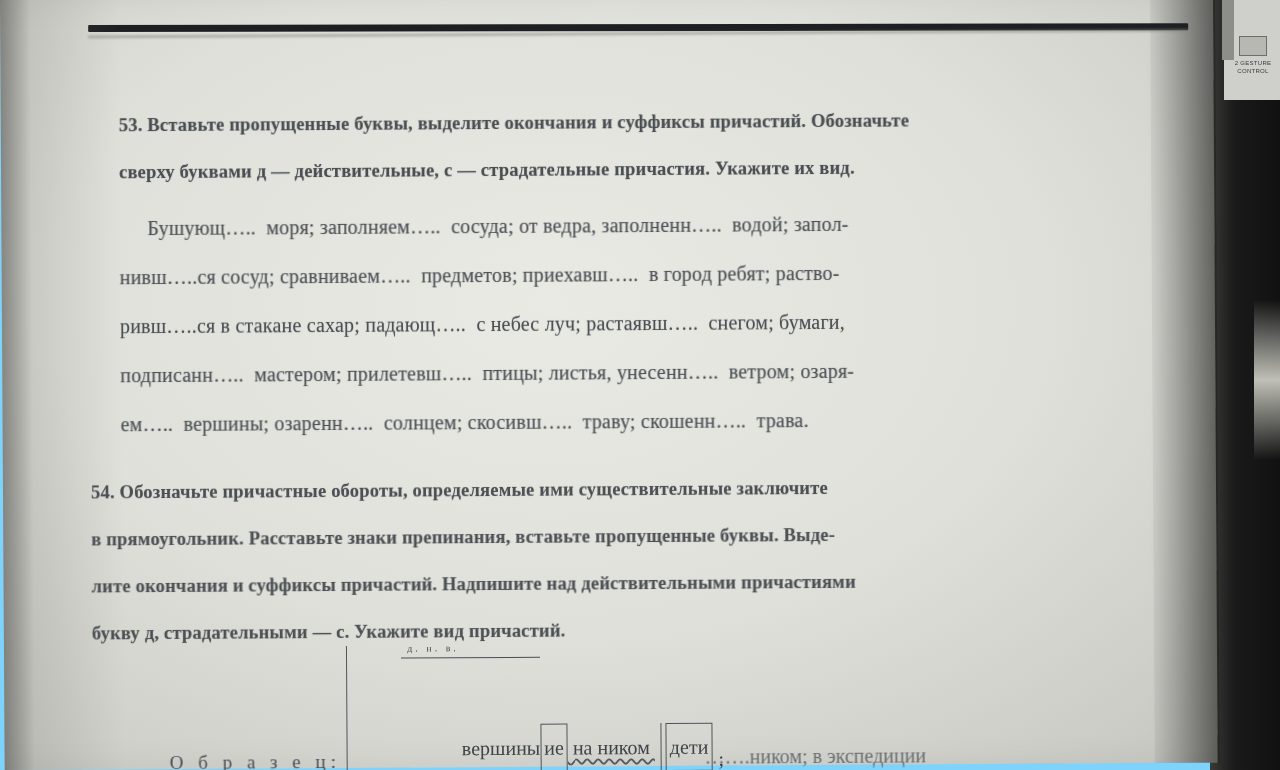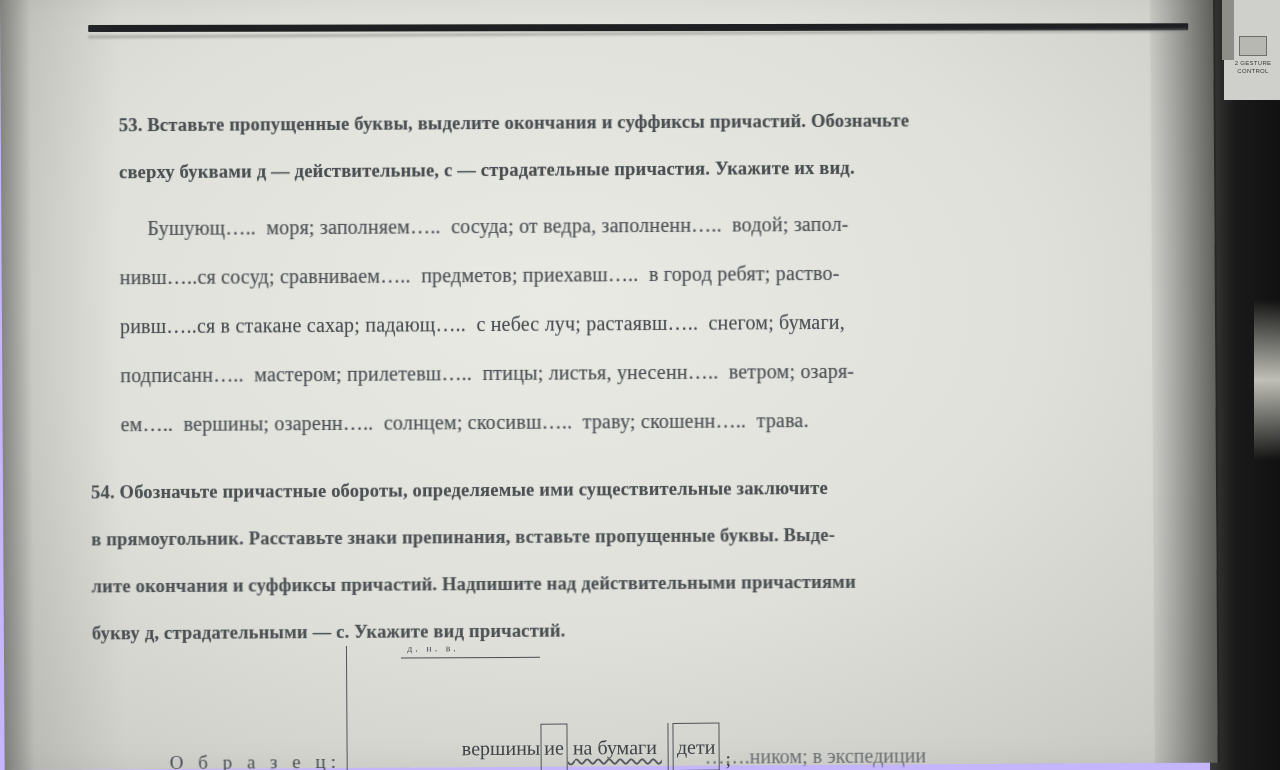--- a/index.html
+++ b/index.html
@@ -5,21 +5,21 @@
   html, body {
     margin: 0;
     padding: 0;
     background: #000;
   }
   #page {
     position: relative;
     width: 1280px;
     height: 770px;
     overflow: hidden;
-    background: #c4b5fd;
+    background: #7dd3fc;
     font-family: "Liberation Serif", serif;
   }
 
   
   .desk-right {
     position: absolute;
     top: 0; right: 0;
     width: 70px; height: 770px;
     background: linear-gradient(to right, #3a3a38 0%, #1a1a1a 35%, #111 100%);
   }
@@ -236,21 +236,21 @@
     </div>
 
     <div class="sample">
 
       <div class="srow">
         <span class="sample-label">О б р а з е ц:</span>
         <span class="bracketed" style="position:relative;">
           <span style="position:relative; display:inline-block;">
             <span class="annot">д. н. в.</span>
             <span class="annot-under"></span>
-            <span>вершины</span></span><span class="boxed">ие</span><span class="wavy"> на бумаги </span></span>
+            <span>вершины</span></span><span class="boxed">ие</span><span class="wavy"> на ником </span></span>
         <span class="bracketed"><span class="boxed">дети</span></span>
         <span>;</span>
       </div>
 
     </div>
 
     <div class="bottom-cut">…….ником; в экспедиции</div>
   </div>
 </div>
 

